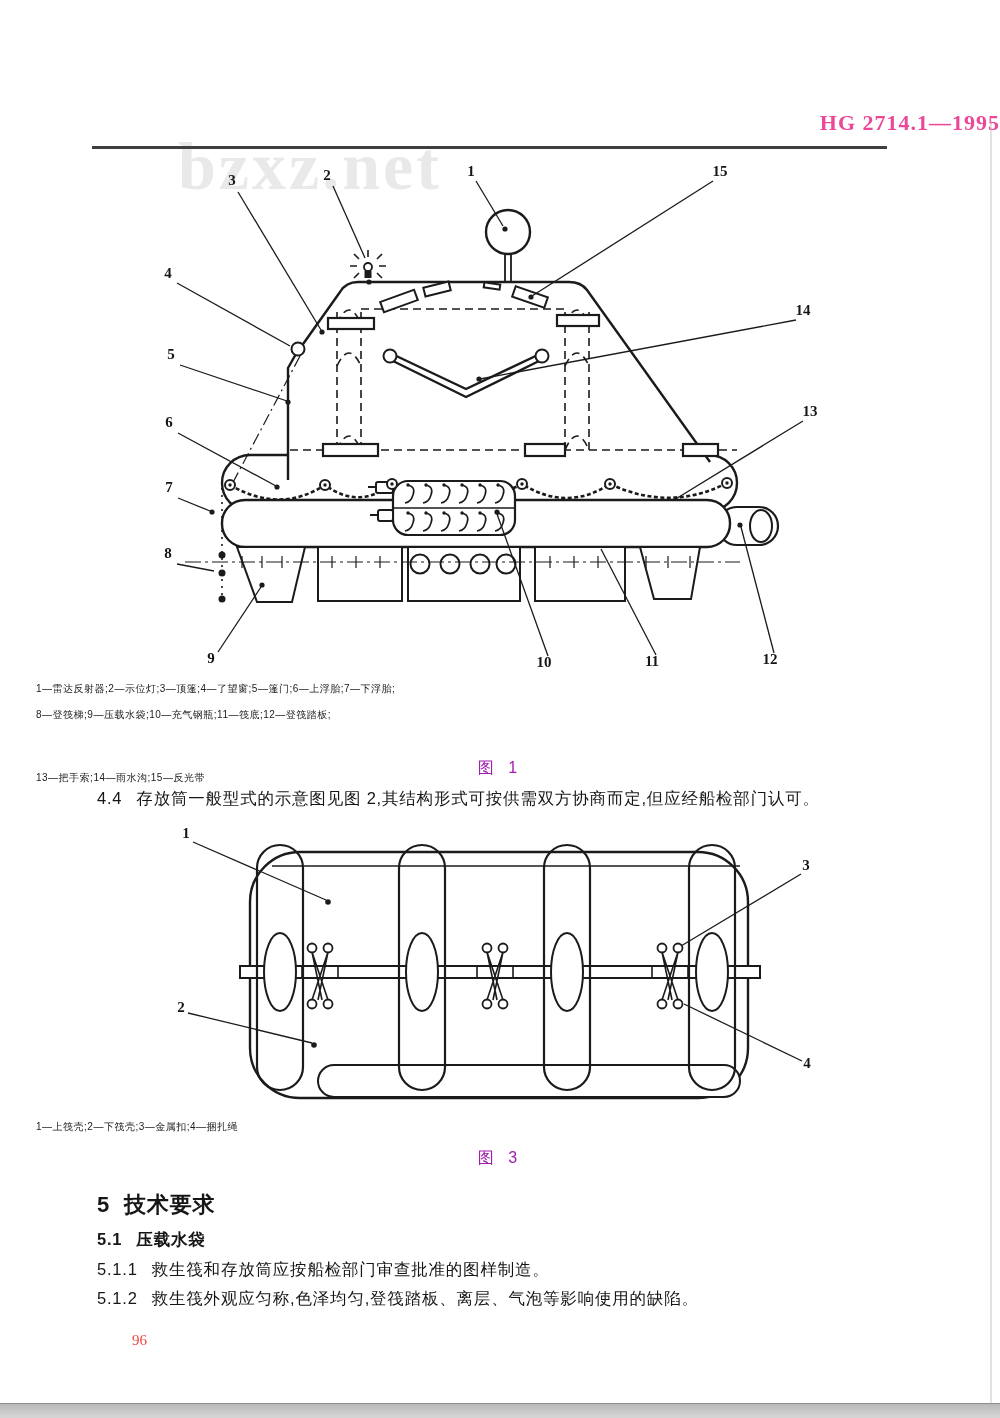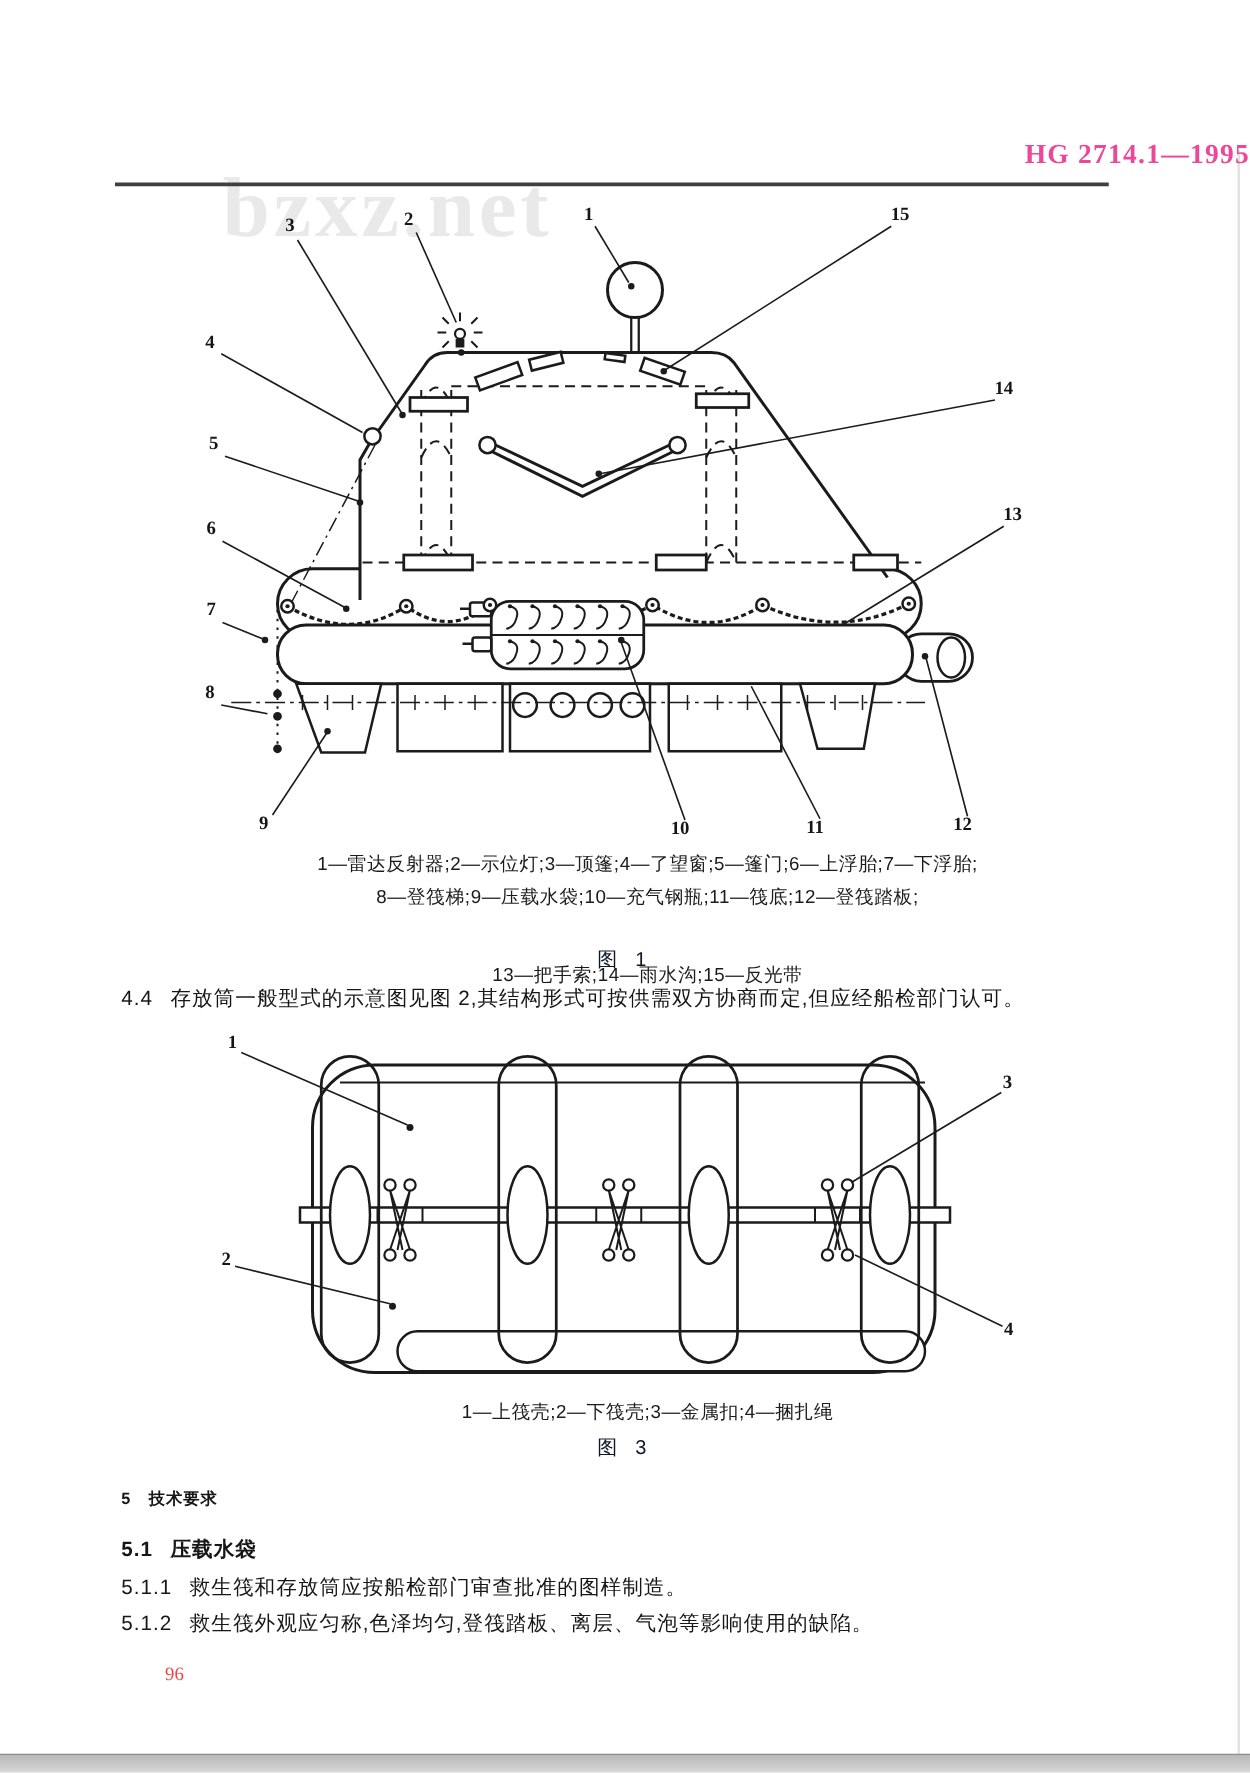--- a/index.html
+++ b/index.html
@@ -11,22 +11,22 @@
     position:absolute;left:178px;top:127px;font-size:68px;font-weight:bold;
     letter-spacing:3px;color:#e9e9e9;z-index:1;font-family:Liberation Serif, serif;
   }
   .std-header{
     position:absolute;left:30px;top:110px;width:970px;text-align:right;
     font-family:"Liberation Serif","DejaVu Serif",serif;font-weight:bold;
     font-size:22px;letter-spacing:1px;color:#ec4899;z-index:3;
   }
   .header-rule{position:absolute;left:92px;top:146px;width:795px;height:3px;background:#3f3f3f;z-index:3;}
   .fig-svg{position:absolute;z-index:2;}
-  .caption{position:absolute;left:36px;width:964px;text-align:center;font-size:15px;color:#1b1b1b;letter-spacing:0.5px;z-index:3;}
-  .figlabel{position:absolute;left:0;width:1000px;text-align:center;font-size:16px;letter-spacing:5px;color:#0f172a;z-index:3;}
+  .caption{position:absolute;left:36px;width:964px;text-align:left;font-size:10px;color:#1b1b1b;letter-spacing:0.5px;z-index:3;}
+  .figlabel{position:absolute;left:0;width:1000px;text-align:center;font-size:16px;letter-spacing:5px;color:#a21caf;z-index:3;}
   .clause{position:absolute;left:97px;font-size:16.5px;color:#161616;letter-spacing:0.8px;z-index:3;white-space:nowrap;}
   .clause .cnum{display:inline-block;margin-right:14px;font-family:"Liberation Sans",sans-serif;}
   .bold{font-weight:bold;}
   .pagenum{position:absolute;left:132px;top:1332px;font-size:15px;color:#ef4444;font-family:"Liberation Serif",serif;z-index:3;}
   .scan-bar{position:absolute;left:0;top:1403px;width:1000px;height:15px;background:linear-gradient(#b9b9b9,#d9d9d9);border-top:1px solid #8d8d8d;z-index:4;}
   .edge-line{position:absolute;left:990px;top:120px;width:2px;height:1284px;background:#e2e2e2;z-index:0;}
   
   .ln{stroke:#1b1b1b;fill:none;}
   .lnw{stroke:#1b1b1b;fill:#ffffff;}
   .fillw{fill:#ffffff;stroke:none;}
@@ -327,21 +327,21 @@
     <text x="36" y="18" class="co">1</text>
     <text x="31" y="192" class="co">2</text>
     <text x="656" y="50" class="co">3</text>
     <text x="657" y="248" class="co">4</text>
   </g>
 </svg>
 
 <div class="caption" style="top:1120px;">1—上筏壳;2—下筏壳;3—金属扣;4—捆扎绳</div>
 <div class="figlabel" style="top:1148px;">图 3</div>
 
-<div class="clause bold" style="top:1190px;font-size:13px;">
+<div class="clause bold" style="top:1190px;font-size:22px;">
   <span class="cnum">5</span><span>技术要求</span>
 </div>
 <div class="clause bold" style="top:1229px;">
   <span class="cnum">5.1</span><span>压载水袋</span>
 </div>
 <div class="clause" style="top:1259px;">
   <span class="cnum">5.1.1</span><span>救生筏和存放筒应按船检部门审查批准的图样制造。</span>
 </div>
 <div class="clause" style="top:1288px;">
   <span class="cnum">5.1.2</span><span>救生筏外观应匀称,色泽均匀,登筏踏板、离层、气泡等影响使用的缺陷。</span>

